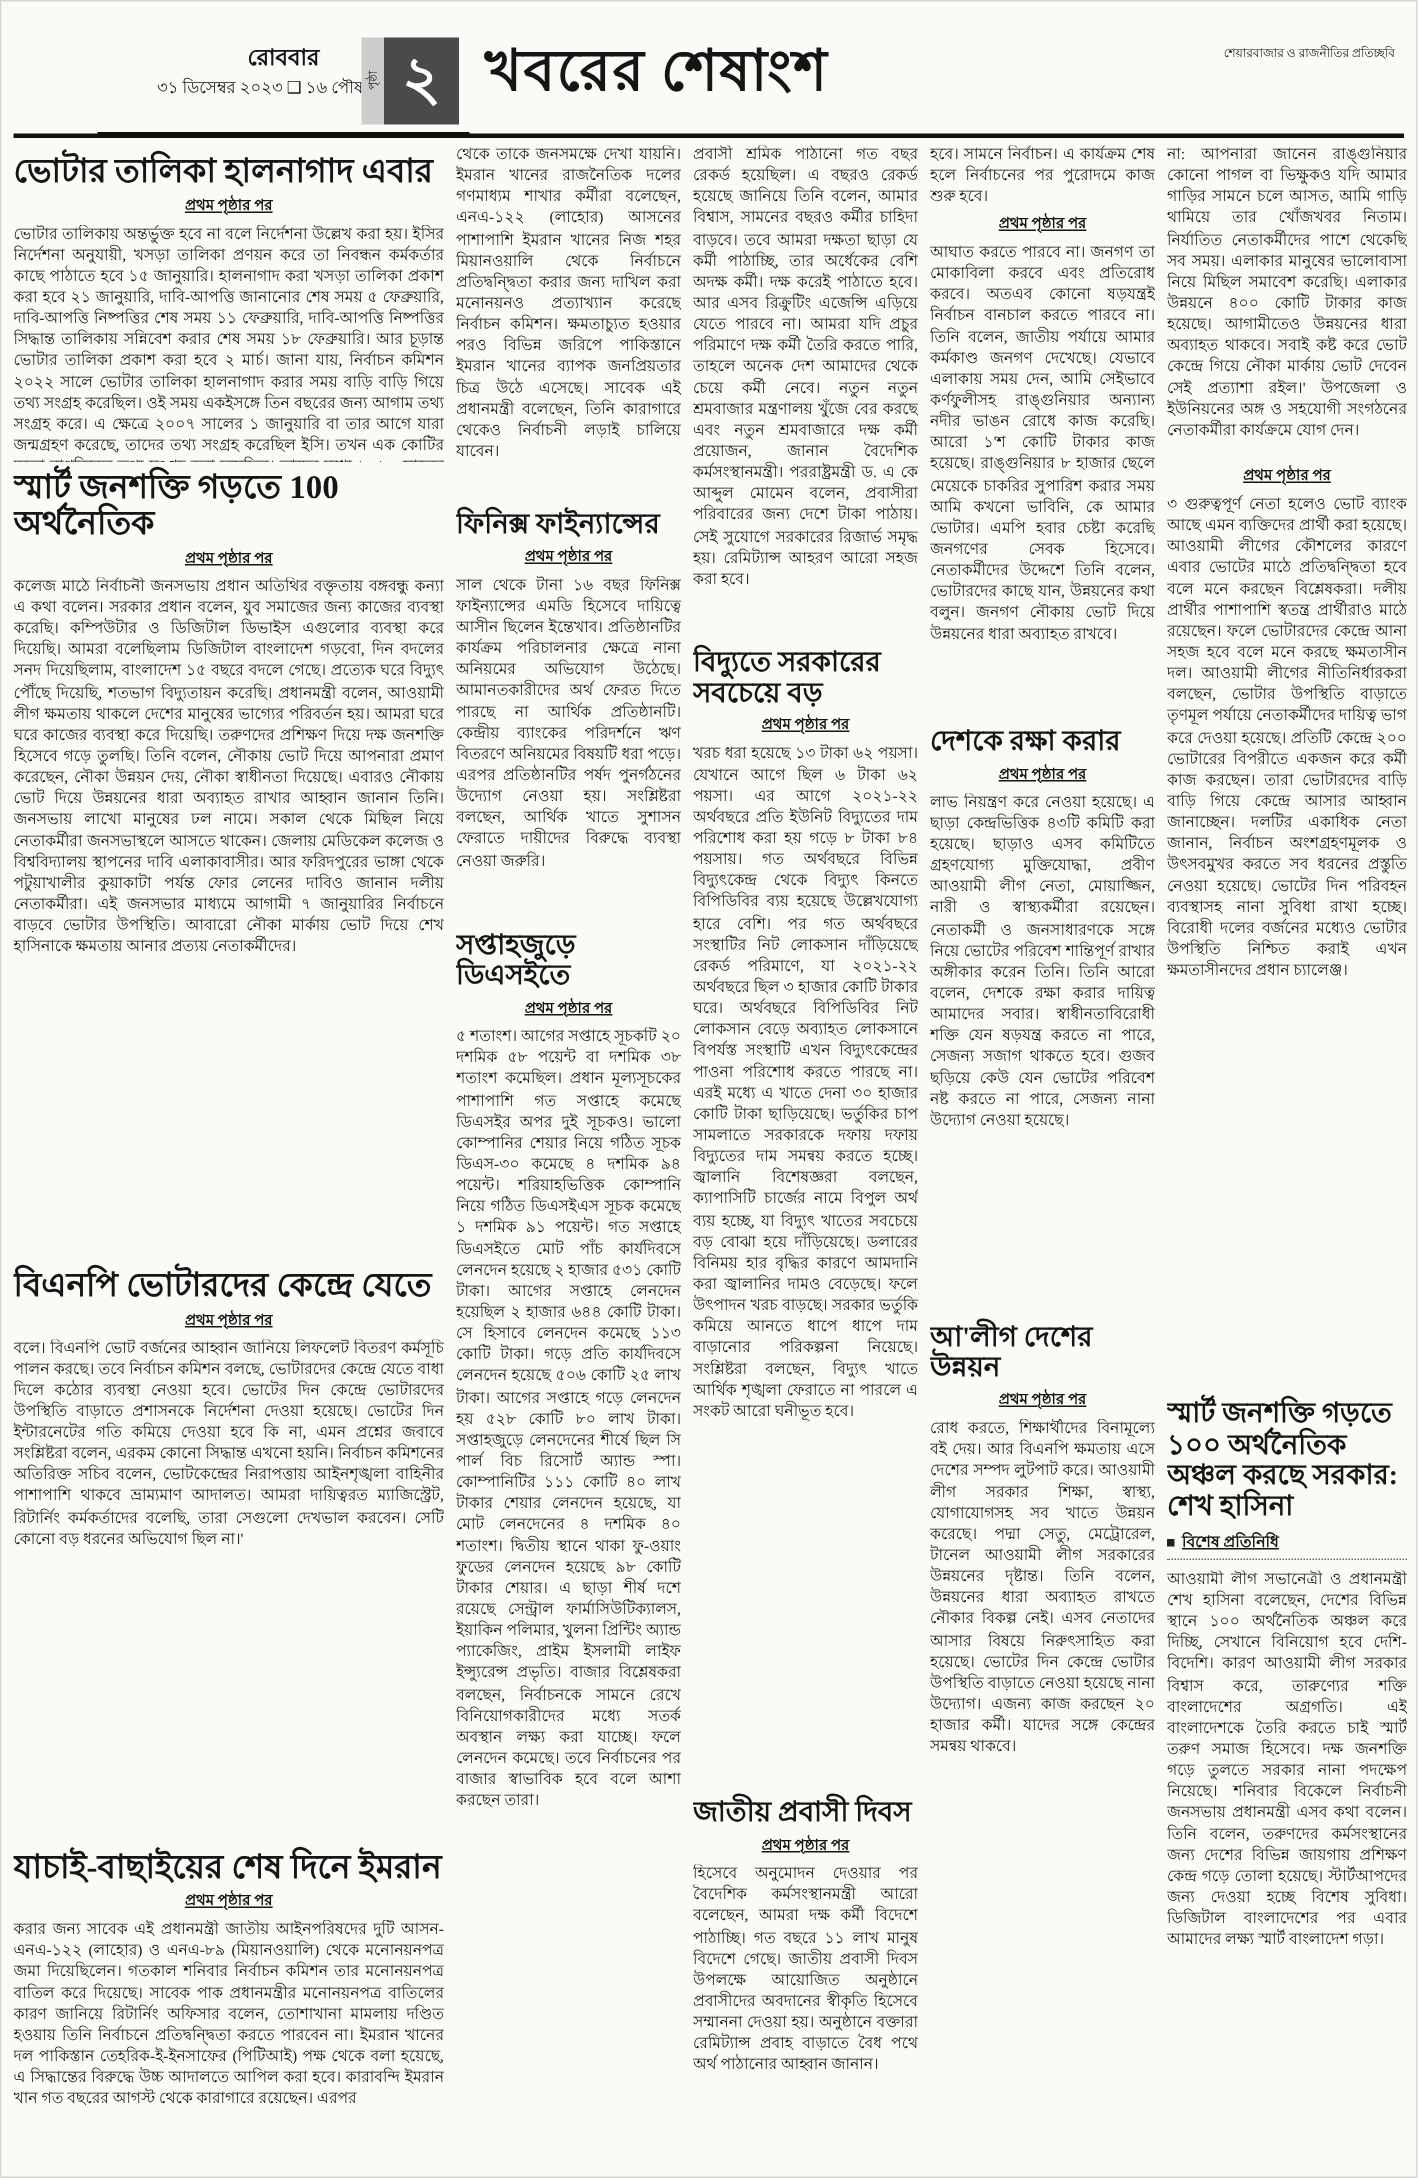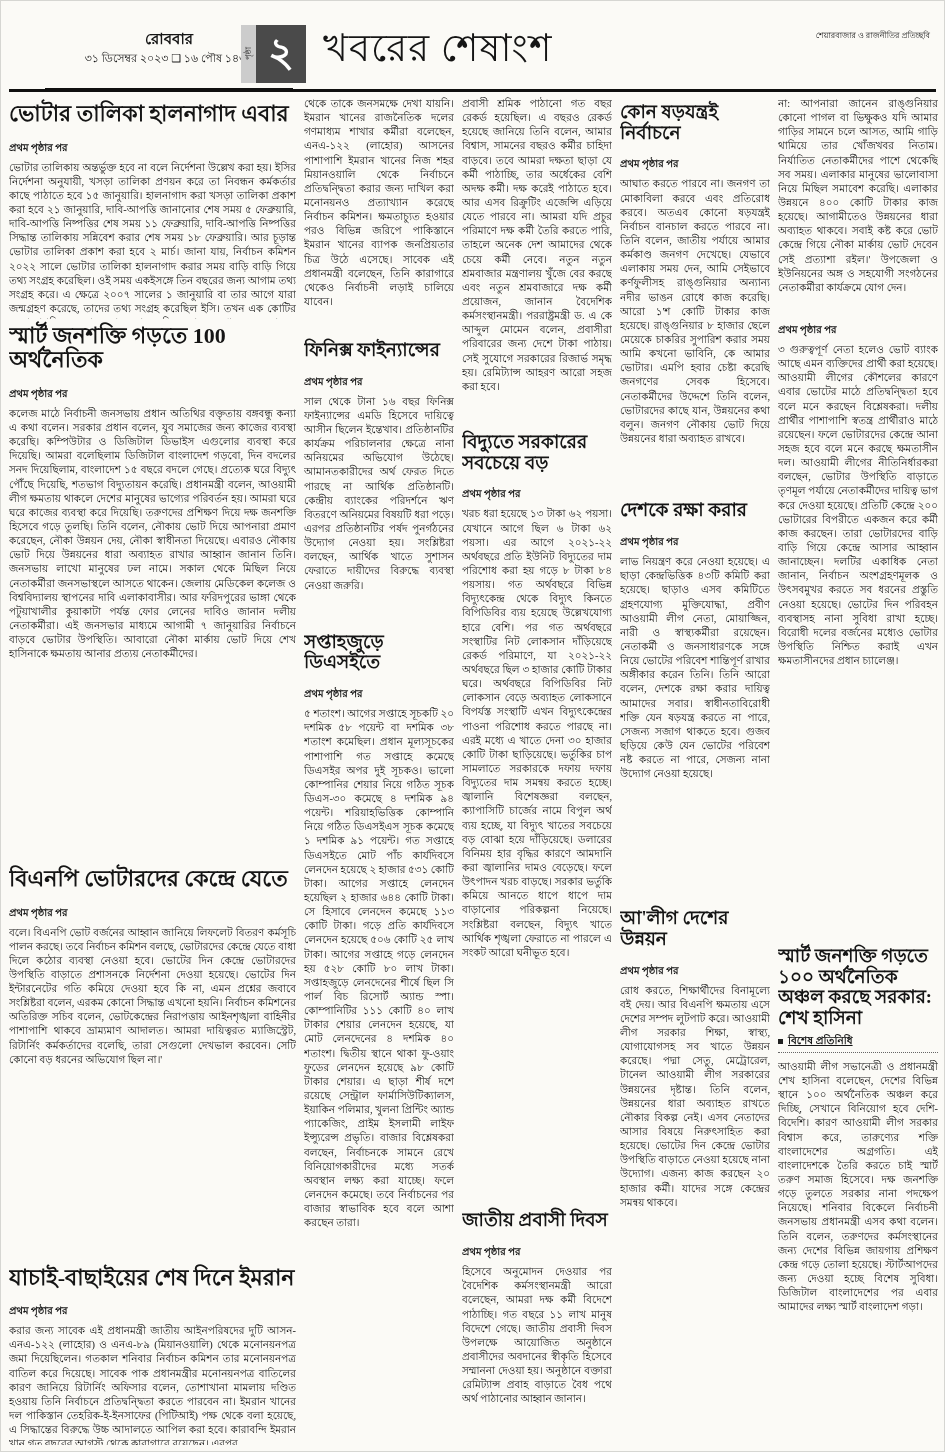--- a/index.html
+++ b/index.html
@@ -5,53 +5,53 @@
   html,body{margin:0;padding:0;background:#e9e9e9;}
   .page{
     position:relative;width:945px;height:1452px;margin:0 auto;
     background:#fbfaf6;color:#151515;overflow:hidden;
     font-family:"Liberation Serif", serif;
     border:1px solid #d6d6d2;box-sizing:border-box;
   }
   
   .header{position:absolute;left:8px;top:20px;right:8px;height:66px;}
   .dateblock{
-    position:absolute;left:36px;top:10px;width:248px;text-align:center;
+    position:absolute;left:56px;top:10px;width:248px;text-align:center;
     border-bottom:3px solid #101010;padding-bottom:19px;
   }
   .day{font-weight:bold;font-size:15px;line-height:1.1;}
   .dateline{font-size:11px;margin-top:2px;}
   .pagebox{position:absolute;left:232px;top:4px;height:58px;display:flex;}
   .pagelabel{
     width:15px;background:#cccccc;color:#222;font-size:8px;
     display:flex;align-items:center;justify-content:center;
     writing-mode:vertical-rl;transform:rotate(180deg);
   }
   .pagenum{
     width:50px;background:#4a4a4a;color:#ffffff;font-size:40px;font-weight:bold;
     display:flex;align-items:center;justify-content:center;
   }
-  .sectiontitle{position:absolute;left:314px;top:8px;font-size:38px;font-weight:normal;letter-spacing:1px;line-height:1;text-align:center;}
+  .sectiontitle{position:absolute;left:314px;top:8px;font-size:38px;font-weight:bold;letter-spacing:1px;line-height:1;text-align:center;}
   .logo{position:absolute;right:0;top:8px;text-align:center;}
   .tagline{font-size:8px;margin:0 6px 2px 0;}
   .logotitle{font-size:34px;font-weight:bold;line-height:1;display:flex;align-items:center;gap:5px;}
   .logomark{width:11px;height:30px;background:#101010;display:inline-block;}
   .headrule{position:absolute;left:8px;right:8px;top:88px;border-top:3px solid #101010;}
   
   .cols{position:absolute;left:8px;top:96px;width:929px;bottom:6px;}
   .col{position:absolute;top:0;bottom:0;overflow:hidden;}
   .col0{left:0;width:287px;}
   .col1{left:295px;width:150px;}
   .col2{left:453px;width:150px;}
   .col3{left:611px;width:150px;}
   .col4{left:769px;width:160px;}
   .headline{font-weight:bold;line-height:1.12;margin:5px 0 2px;}
   .col0 .headline{font-size:22px;}
   .col1 .headline,.col2 .headline,.col3 .headline,.col4 .headline{font-size:18.5px;}
-  .subhead{font-weight:bold;font-size:10px;margin:13px 0 4px;}
+  .subhead{font-weight:bold;text-align:center;font-size:10px;margin:0 0 4px;text-decoration:underline;}
   .bodytext{font-size:10.4px;line-height:1.36;text-align:justify;overflow:hidden;}
   .byline{font-size:10.5px;font-weight:bold;margin:4px 0 2px;display:flex;align-items:center;gap:5px;text-decoration:underline;}
   .byline::before{content:"";width:5px;height:5px;background:#222;flex:0 0 auto;}
   .dotted{border:none;border-top:1.5px dotted #666;margin:2px 0 7px;}
 </style>
 </head>
 <body>
 
 <div class="page">
 
@@ -98,21 +98,21 @@
     <div class="col col2">
         <div class="bodytext" style="height: 330px;">প্রবাসী শ্রমিক পাঠানো গত বছর রেকর্ড হয়েছিল। এ বছরও রেকর্ড হয়েছে জানিয়ে তিনি বলেন, আমার বিশ্বাস, সামনের বছরও কর্মীর চাহিদা বাড়বে। তবে আমরা দক্ষতা ছাড়া যে কর্মী পাঠাচ্ছি, তার অর্ধেকের বেশি অদক্ষ কর্মী। দক্ষ করেই পাঠাতে হবে। আর এসব রিক্রুটিং এজেন্সি এড়িয়ে যেতে পারবে না। আমরা যদি প্রচুর পরিমাণে দক্ষ কর্মী তৈরি করতে পারি, তাহলে অনেক দেশ আমাদের থেকে চেয়ে কর্মী নেবে। নতুন নতুন শ্রমবাজার মন্ত্রণালয় খুঁজে বের করছে এবং নতুন শ্রমবাজারে দক্ষ কর্মী প্রয়োজন, জানান বৈদেশিক কর্মসংস্থানমন্ত্রী। পররাষ্ট্রমন্ত্রী ড. এ কে আব্দুল মোমেন বলেন, প্রবাসীরা পরিবারের জন্য দেশে টাকা পাঠায়। সেই সুযোগে সরকারের রিজার্ভ সমৃদ্ধ হয়। রেমিট্যান্স আহরণ আরো সহজ করা হবে।</div>
         <div class="headline">বিদ্যুতে সরকারের সবচেয়ে বড়</div>
         <div class="subhead">প্রথম পৃষ্ঠার পর</div>
         <div class="bodytext" style="height: 698px;">খরচ ধরা হয়েছে ১৩ টাকা ৬২ পয়সা। যেখানে আগে ছিল ৬ টাকা ৬২ পয়সা। এর আগে ২০২১-২২ অর্থবছরে প্রতি ইউনিট বিদ্যুতের দাম পরিশোধ করা হয় গড়ে ৮ টাকা ৮৪ পয়সায়। গত অর্থবছরে বিভিন্ন বিদ্যুৎকেন্দ্র থেকে বিদ্যুৎ কিনতে বিপিডিবির ব্যয় হয়েছে উল্লেখযোগ্য হারে বেশি। পর গত অর্থবছরে সংস্থাটির নিট লোকসান দাঁড়িয়েছে রেকর্ড পরিমাণে, যা ২০২১-২২ অর্থবছরে ছিল ৩ হাজার কোটি টাকার ঘরে। অর্থবছরে বিপিডিবির নিট লোকসান বেড়ে অব্যাহত লোকসানে বিপর্যস্ত সংস্থাটি এখন বিদ্যুৎকেন্দ্রের পাওনা পরিশোধ করতে পারছে না। এরই মধ্যে এ খাতে দেনা ৩০ হাজার কোটি টাকা ছাড়িয়েছে। ভর্তুকির চাপ সামলাতে সরকারকে দফায় দফায় বিদ্যুতের দাম সমন্বয় করতে হচ্ছে। জ্বালানি বিশেষজ্ঞরা বলছেন, ক্যাপাসিটি চার্জের নামে বিপুল অর্থ ব্যয় হচ্ছে, যা বিদ্যুৎ খাতের সবচেয়ে বড় বোঝা হয়ে দাঁড়িয়েছে। ডলারের বিনিময় হার বৃদ্ধির কারণে আমদানি করা জ্বালানির দামও বেড়েছে। ফলে উৎপাদন খরচ বাড়ছে। সরকার ভর্তুকি কমিয়ে আনতে ধাপে ধাপে দাম বাড়ানোর পরিকল্পনা নিয়েছে। সংশ্লিষ্টরা বলছেন, বিদ্যুৎ খাতে আর্থিক শৃঙ্খলা ফেরাতে না পারলে এ সংকট আরো ঘনীভূত হবে।</div>
         <div class="headline">জাতীয় প্রবাসী দিবস</div>
         <div class="subhead">প্রথম পৃষ্ঠার পর</div>
         <div class="bodytext">হিসেবে অনুমোদন দেওয়ার পর বৈদেশিক কর্মসংস্থানমন্ত্রী আরো বলেছেন, আমরা দক্ষ কর্মী বিদেশে পাঠাচ্ছি। গত বছরে ১১ লাখ মানুষ বিদেশে গেছে। জাতীয় প্রবাসী দিবস উপলক্ষে আয়োজিত অনুষ্ঠানে প্রবাসীদের অবদানের স্বীকৃতি হিসেবে সম্মাননা দেওয়া হয়। অনুষ্ঠানে বক্তারা রেমিট্যান্স প্রবাহ বাড়াতে বৈধ পথে অর্থ পাঠানোর আহ্বান জানান।</div>
       </div>
     <div class="col col3">
-        <div class="headline">কোন ষড়যন্ত্রই নির্বাচনে</div>
+        <div class="bodytext" style="height: 44px;">হবে। সামনে নির্বাচন। এ কার্যক্রম শেষ হলে নির্বাচনের পর পুরোদমে কাজ শুরু হবে।</div>
         <div class="subhead">প্রথম পৃষ্ঠার পর</div>
         <div class="bodytext" style="height: 318px;">আঘাত করতে পারবে না। জনগণ তা মোকাবিলা করবে এবং প্রতিরোধ করবে। অতএব কোনো ষড়যন্ত্রই নির্বাচন বানচাল করতে পারবে না। তিনি বলেন, জাতীয় পর্যায়ে আমার কর্মকাণ্ড জনগণ দেখেছে। যেভাবে এলাকায় সময় দেন, আমি সেইভাবে কর্ণফুলীসহ রাঙ্গুনিয়ার অন্যান্য নদীর ভাঙন রোধে কাজ করেছি। আরো ১'শ কোটি টাকার কাজ হয়েছে। রাঙ্গুনিয়ার ৮ হাজার ছেলে মেয়েকে চাকরির সুপারিশ করার সময় আমি কখনো ভাবিনি, কে আমার ভোটার। এমপি হবার চেষ্টা করেছি জনগণের সেবক হিসেবে। নেতাকর্মীদের উদ্দেশে তিনি বলেন, ভোটারদের কাছে যান, উন্নয়নের কথা বলুন। জনগণ নৌকায় ভোট দিয়ে উন্নয়নের ধারা অব্যাহত রাখবে।</div>
         <div class="headline">দেশকে রক্ষা করার</div>
         <div class="subhead">প্রথম পৃষ্ঠার পর</div>
         <div class="bodytext" style="height: 348px;">লাভ নিয়ন্ত্রণ করে নেওয়া হয়েছে। এ ছাড়া কেন্দ্রভিত্তিক ৪৩টি কমিটি করা হয়েছে। ছাড়াও এসব কমিটিতে গ্রহণযোগ্য মুক্তিযোদ্ধা, প্রবীণ আওয়ামী লীগ নেতা, মোয়াজ্জিন, নারী ও স্বাস্থ্যকর্মীরা রয়েছেন। নেতাকর্মী ও জনসাধারণকে সঙ্গে নিয়ে ভোটের পরিবেশ শান্তিপূর্ণ রাখার অঙ্গীকার করেন তিনি। তিনি আরো বলেন, দেশকে রক্ষা করার দায়িত্ব আমাদের সবার। স্বাধীনতাবিরোধী শক্তি যেন ষড়যন্ত্র করতে না পারে, সেজন্য সজাগ থাকতে হবে। গুজব ছড়িয়ে কেউ যেন ভোটের পরিবেশ নষ্ট করতে না পারে, সেজন্য নানা উদ্যোগ নেওয়া হয়েছে।</div>
         <div class="headline">আ'লীগ দেশের উন্নয়ন</div>
         <div class="subhead">প্রথম পৃষ্ঠার পর</div>
         <div class="bodytext">রোধ করতে, শিক্ষার্থীদের বিনামূল্যে বই দেয়। আর বিএনপি ক্ষমতায় এসে দেশের সম্পদ লুটপাট করে। আওয়ামী লীগ সরকার শিক্ষা, স্বাস্থ্য, যোগাযোগসহ সব খাতে উন্নয়ন করেছে। পদ্মা সেতু, মেট্রোরেল, টানেল আওয়ামী লীগ সরকারের উন্নয়নের দৃষ্টান্ত। তিনি বলেন, উন্নয়নের ধারা অব্যাহত রাখতে নৌকার বিকল্প নেই। এসব নেতাদের আসার বিষয়ে নিরুৎসাহিত করা হয়েছে। ভোটের দিন কেন্দ্রে ভোটার উপস্থিতি বাড়াতে নেওয়া হয়েছে নানা উদ্যোগ। এজন্য কাজ করছেন ২০ হাজার কর্মী। যাদের সঙ্গে কেন্দ্রের সমন্বয় থাকবে।</div>
       </div>
     <div class="col col4">

